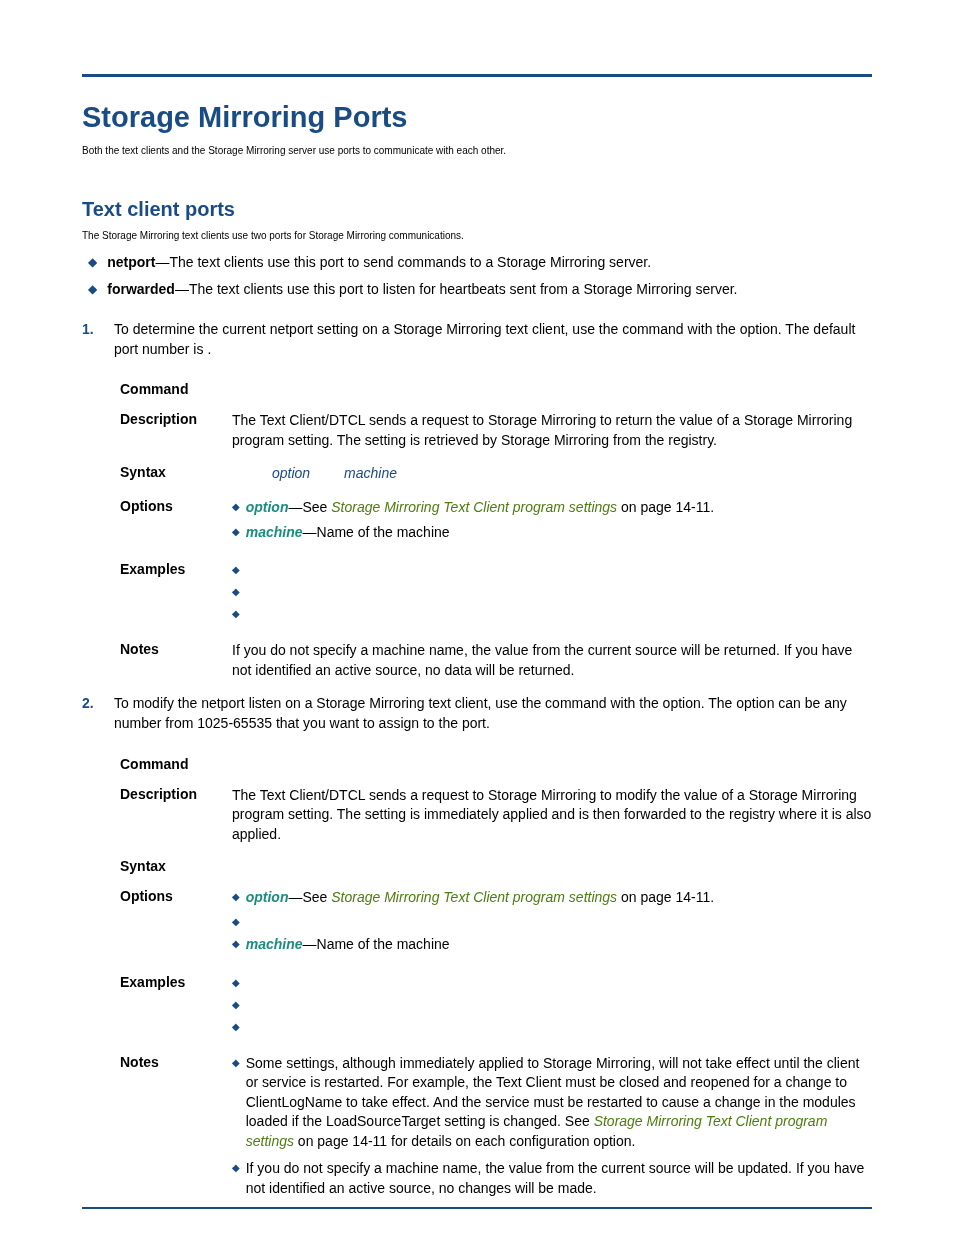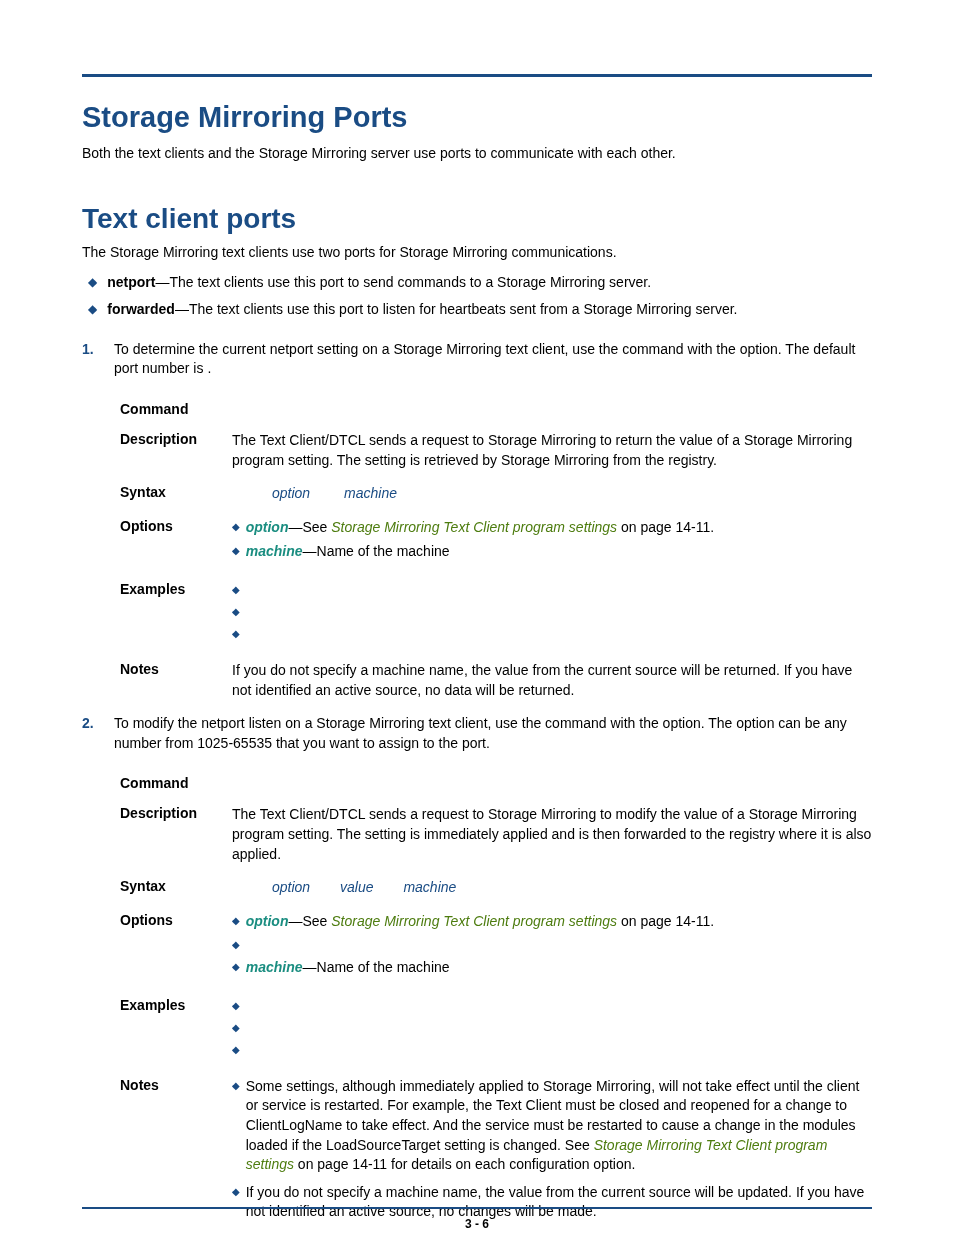--- a/index.html
+++ b/index.html
@@ -22,26 +22,26 @@
     margin-bottom: 24px;
   }
   .h1 {
     color: #1a4c84;
     font-size: 29px;
     font-weight: bold;
     margin: 0 0 10px 0;
   }
   .h2 {
     color: #1a4c84;
-    font-size: 28px;
+    font-size: 20px;
     font-weight: bold;
     margin: 40px 0 8px 0;
   }
   .body-text {
-    font-size: 14px;
+    font-size: 10px;
     line-height: 1.35;
     margin: 0 0 10px 0;
   }
   .bullet-list {
     margin: 8px 0 20px 0;
   }
   .bullet-item {
     display: flex;
     font-size: 14px;
     line-height: 1.5;
@@ -211,25 +211,20 @@
     <div class="cmd-row">
       <div class="cmd-label">Command</div>
       <div class="cmd-content"></div>
     </div>
     <div class="cmd-row">
       <div class="cmd-label">Description</div>
       <div class="cmd-content">The Text Client/DTCL sends a request to Storage Mirroring to modify  the value of a Storage Mirroring program setting. The setting is immediately applied and is then forwarded to the registry where it is also applied.</div>
     </div>
     <div class="cmd-row">
       <div class="cmd-label">Syntax</div>
-      <div class="cmd-content">
-        <span style="margin-left:40px" class="syntax-line">option</span>
-        <span style="margin-left:26px" class="syntax-line">value</span>
-        <span style="margin-left:26px" class="syntax-line">machine</span>
-      </div>
     </div>
     <div class="cmd-row">
       <div class="cmd-label">Options</div>
       <div class="cmd-content">
         <div class="sub-bullet">
           <span class="bullet-diamond">◆</span>
           <span><span class="ital-teal">option</span><span>—See </span><span class="link-teal">Storage Mirroring Text Client program settings</span><span> on page 14-11.</span></span>
         </div>
         <div class="sub-bullet">
           <span class="bullet-diamond">◆</span>
@@ -263,14 +258,13 @@
         </div>
         <div class="sub-bullet" style="margin-top:8px">
           <span class="bullet-diamond">◆</span>
           <span>If you do not specify a machine name, the value from the current source will be updated. If you have not identified an active source, no changes will be made.</span>
         </div>
       </div>
     </div>
   </div>
 
   <div class="bottom-rule"></div>
-  <div class="page-num">3 - 6</div>
 </div>
 
 </body></html>

